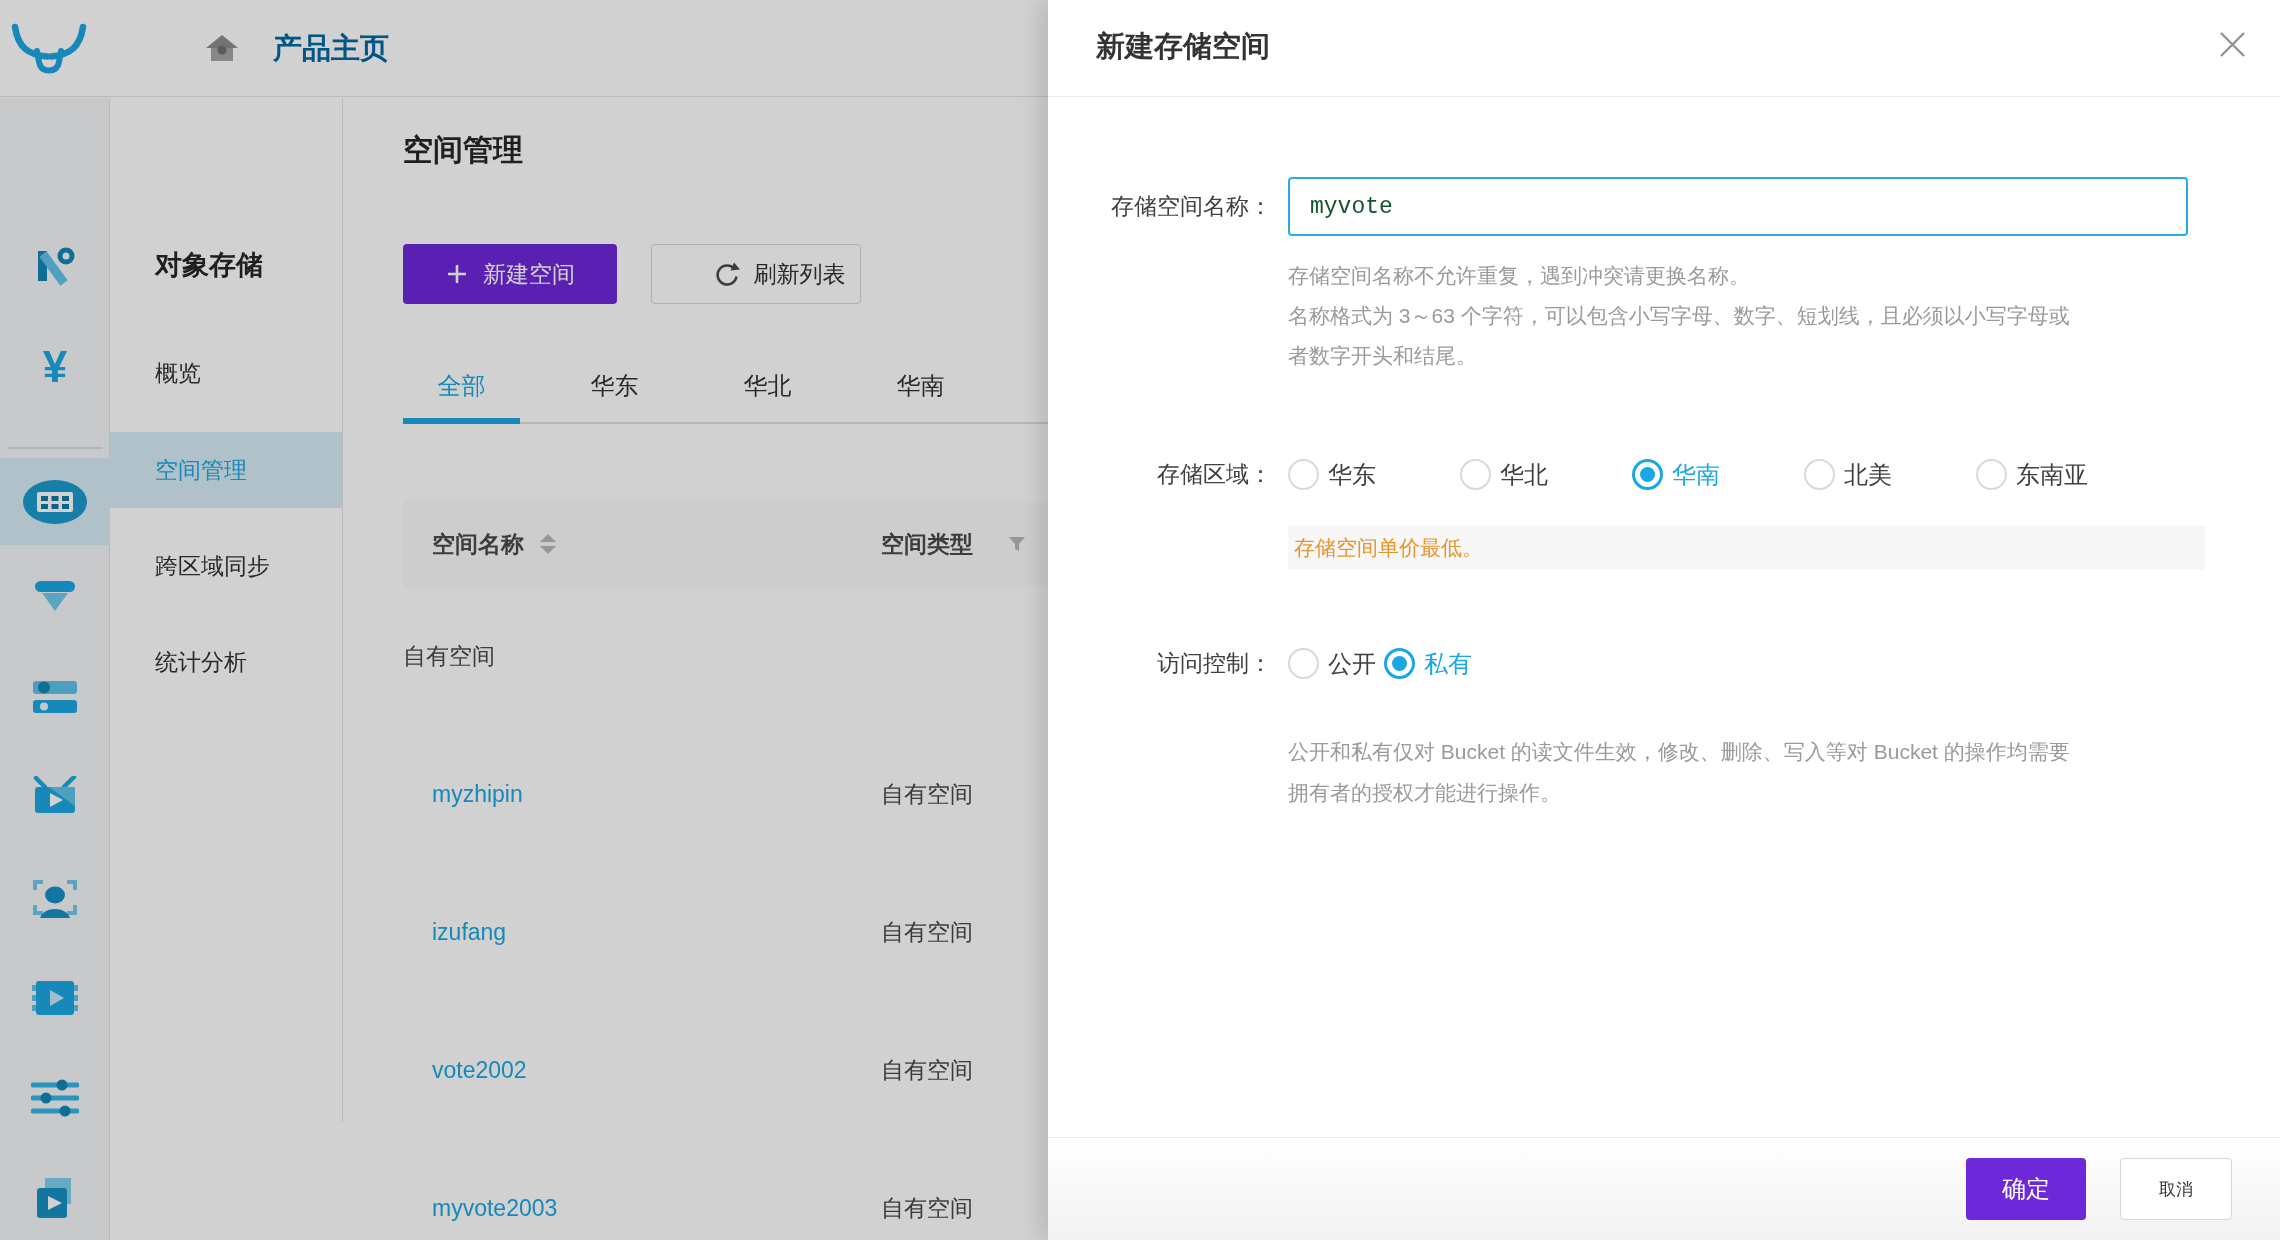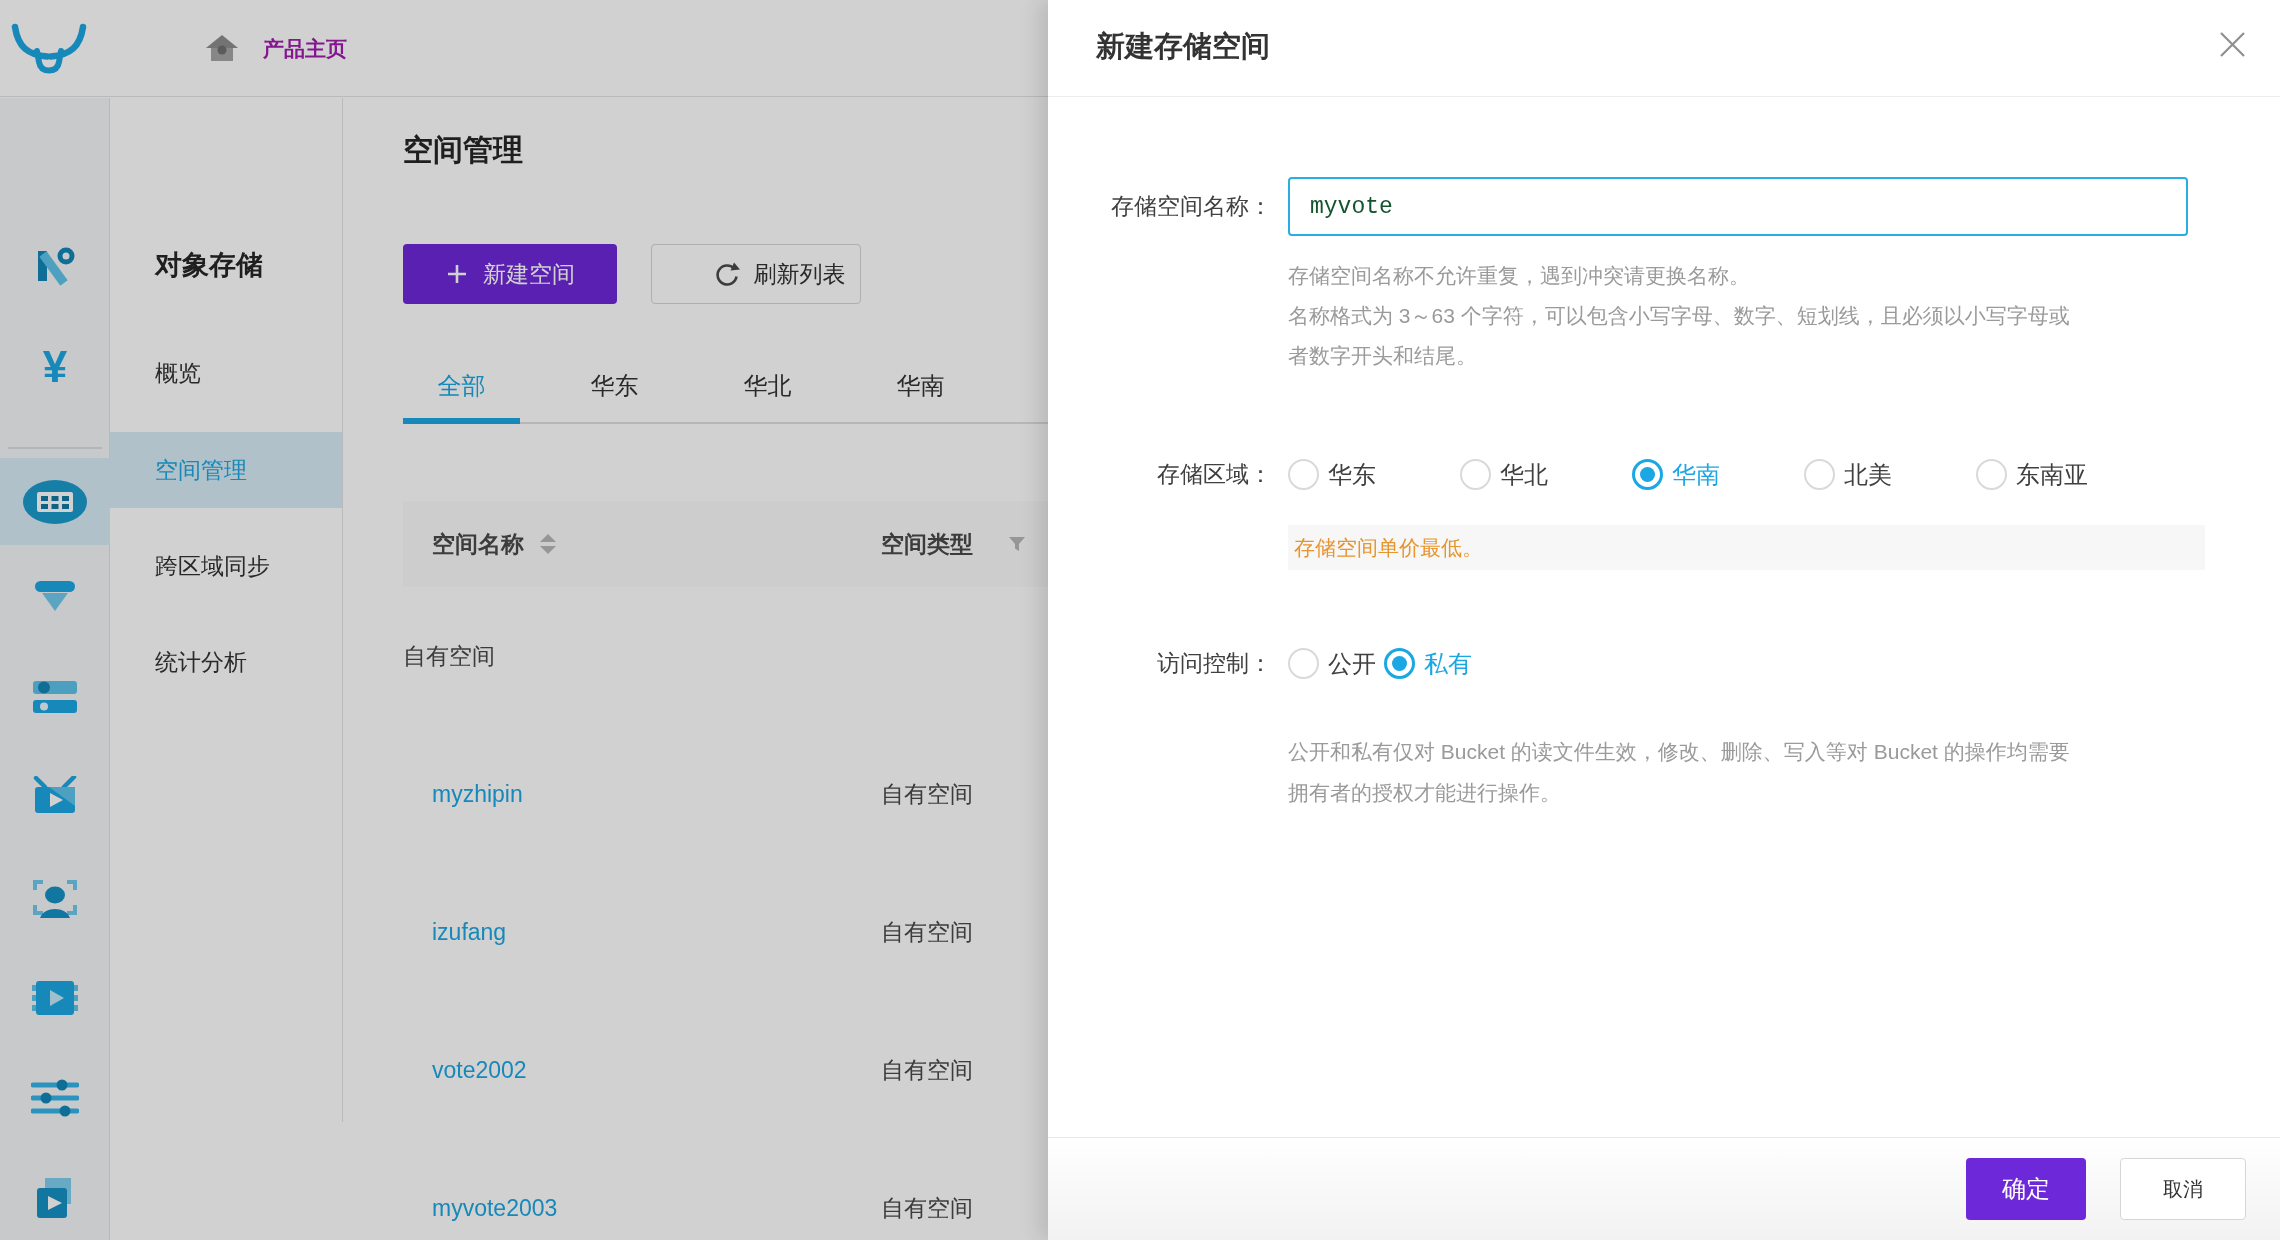--- a/index.html
+++ b/index.html
@@ -4,21 +4,21 @@
 <style>
   * { margin:0; padding:0; box-sizing:border-box; }
   html,body { background:#888; }
   body { font-family:"Liberation Sans","DejaVu Sans",sans-serif; }
   .screen { position:relative; width:2280px; height:1240px; overflow:hidden; background:#fff; margin:0 auto; }
 
   
   .topbar { position:absolute; left:0; top:0; width:2280px; height:97px; background:#fff; border-bottom:1px solid #e3e3e3; display:flex; align-items:center; }
   .logo-box { position:absolute; left:10px; top:20px; width:78px; height:56px; display:flex; align-items:center; justify-content:center; }
   .home-group { position:absolute; left:205px; top:0; height:97px; display:flex; align-items:center; gap:24px; cursor:pointer; }
-  .home-label { font-size:21px; font-weight:bold; color:#a21caf; }
+  .home-label { font-size:29px; font-weight:bold; color:#0369a1;margin-left:10px; }
 
   .rail { position:absolute; left:0; top:98px; width:110px; height:1142px; background:#f5f6f8; border-right:1px solid #e2e2e2; }
   .rail-item { position:absolute; left:0; width:110px; height:56px; display:flex; align-items:center; justify-content:center; cursor:pointer; }
   .rail-item.active { height:87px; background:#d8ecf6; }
   .rail-sep { position:absolute; left:8px; top:349px; width:94px; height:2px; background:#d9dde3; }
   .yuan-glyph { font-size:44px; font-weight:800; color:#1ba7e3; line-height:1; }
 
   .sidebar { position:absolute; left:110px; top:98px; width:233px; height:1024px; background:#fff; border-right:1px solid #e3e3e3; }
   .sidebar-title { position:absolute; left:45px; top:137px; height:60px; line-height:60px; font-size:27px; font-weight:bold; color:#262626; }
   .side-item { position:absolute; left:0; width:232px; height:76px; line-height:76px; padding-left:45px; font-size:23px; color:#333; cursor:pointer; }
@@ -73,21 +73,21 @@
   .rdo { width:31px; height:31px; border-radius:50%; border:2px solid #d9d9d9; background:#fff; display:flex; align-items:center; justify-content:center; flex:0 0 auto; }
   .radio-opt.checked .rdo { border:3px solid #1ba7e3; }
   .radio-opt.checked .rdo::after { content:""; width:15px; height:15px; border-radius:50%; background:#1ba7e3; }
   .radio-opt span.txt { font-size:24px; color:#404040; }
   .radio-opt.checked span.txt { color:#1ba7e3; }
 
   .region-note { position:absolute; left:240px; top:525px; width:917px; height:45px; line-height:45px; background:#f7f7f7; color:#e7952f; font-size:21px; padding-left:6px; }
 
   .drawer-footer { position:absolute; left:0; top:1137px; width:1232px; height:103px; border-top:1px solid #e9e9e9; background:linear-gradient(180deg,#ffffff,#f2f2f2); }
   .ok-btn { position:absolute; left:918px; top:20px; width:120px; height:62px; font-size:24px; }
-  .cancel-btn { position:absolute; left:1072px; top:20px; width:126px; height:62px; font-size:20px; background:#fff; }
+  .cancel-btn { position:absolute; left:1072px; top:20px; width:112px; height:62px; font-size:17px; background:#fff; }
 </style>
 </head>
 <body>
 
 <div class="screen">
 
   <div class="page">
 
     <div class="topbar">
       <div class="logo-box">

